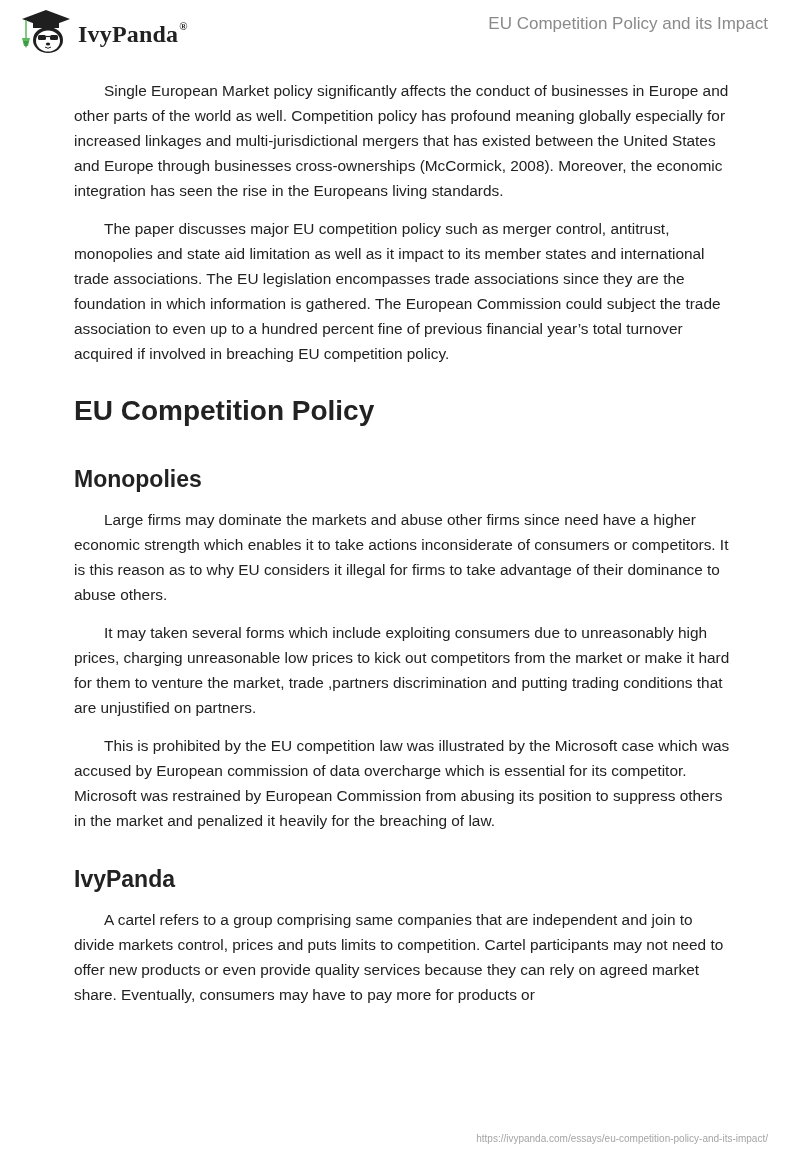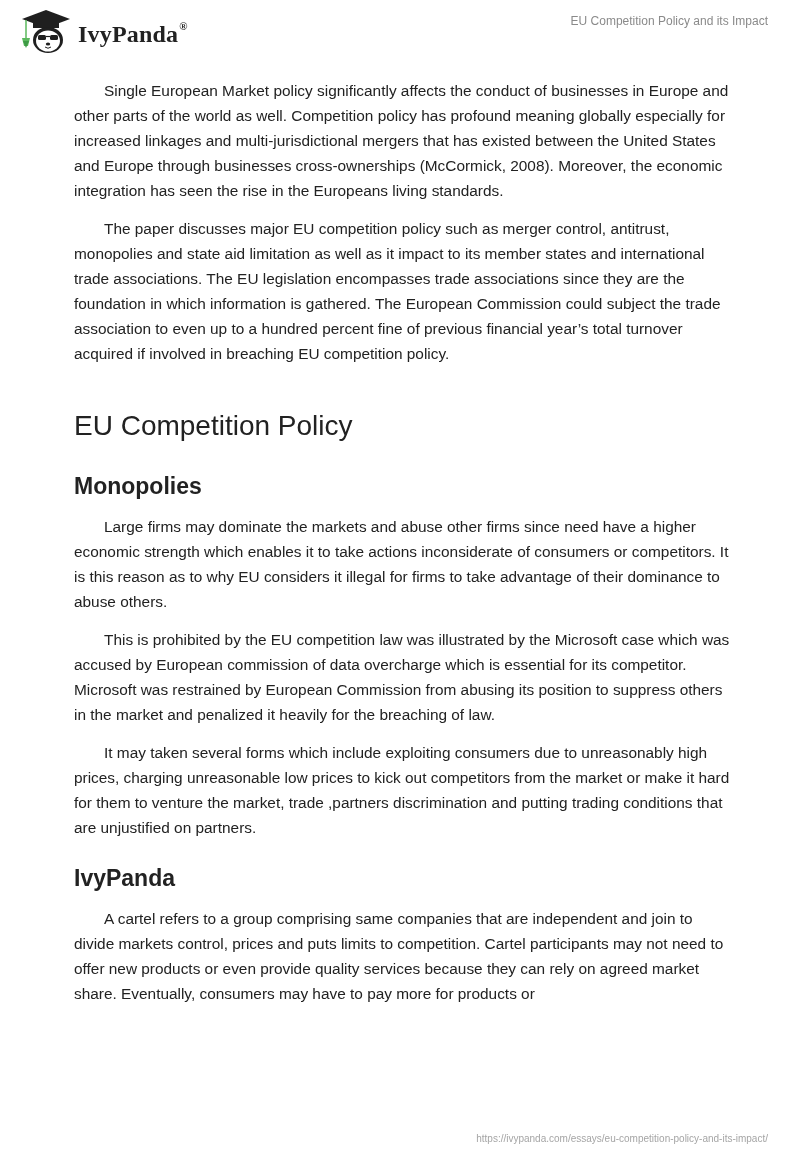--- a/index.html
+++ b/index.html
@@ -48,45 +48,45 @@
       font-size: 11px;
       vertical-align: super;
       position: relative;
       top: -3px;
       margin-left: 1px;
     }
     .doc-title {
       position: absolute;
       right: 32px;
       top: 14px;
-      font-size: 12px;
+      font-size: 17px;
       color: #8a8a8a;
     }
     .content {
       position: absolute;
       left: 74px;
       top: 70px;
       width: 660px;
     }
     p {
       margin: 8px 0 13px 0;
       font-size: 15.4px;
       line-height: 25px;
       color: #222222;
       text-indent: 30px;
     }
     h1 {
-      margin: 38px 0 0 0;
+      margin: 23px 0 0 0;
       font-size: 28px;
-      font-weight: normal;
+      font-weight: bold;
       line-height: 44px;
       color: #222222;
     }
     h2 {
-      margin: 20px 0 10px 0;
+      margin: 28px 0 10px 0;
       font-size: 23px;
       font-weight: bold;
       line-height: 36px;
       color: #222222;
     }
     .footer-url {
       position: absolute;
       right: 32px;
       top: 1133px;
       font-size: 10px;
@@ -123,20 +123,20 @@
 </div>
 
 <div class="content">
   <p>Single European Market policy significantly affects the conduct of businesses in Europe and other parts of the world as well. Competition policy has profound meaning globally especially for increased linkages and multi-jurisdictional mergers that has existed between the United States and Europe through businesses cross-ownerships (McCormick, 2008). Moreover, the economic integration has seen the rise in the Europeans living standards.</p>
   <p>The paper discusses major EU competition policy such as merger control, antitrust, monopolies and state aid limitation as well as it impact to its member states and international trade associations. The EU legislation encompasses trade associations since they are the foundation in which information is gathered. The European Commission could subject the trade association to even up to a hundred percent fine of previous financial year’s total turnover acquired if involved in breaching EU competition policy.</p>
 
   <h1>EU Competition Policy</h1>
 
   <h2>Monopolies</h2>
   <p>Large firms may dominate the markets and abuse other firms since need have a higher economic strength which enables it to take actions inconsiderate of consumers or competitors. It is this reason as to why EU considers it illegal for firms to take advantage of their dominance to abuse others.</p>
+  <p>It may taken several forms which include exploiting consumers due to unreasonably high prices, charging unreasonable low prices to kick out competitors from the market or make it hard for them to venture the market, trade ,partners discrimination and putting trading conditions that are unjustified on partners.</p>
   <p>This is prohibited by the EU competition law was illustrated by the Microsoft case which was accused by European commission of data overcharge which is essential for its competitor. Microsoft was restrained by European Commission from abusing its position to suppress others in the market and penalized it heavily for the breaching of law.</p>
-  <p>It may taken several forms which include exploiting consumers due to unreasonably high prices, charging unreasonable low prices to kick out competitors from the market or make it hard for them to venture the market, trade ,partners discrimination and putting trading conditions that are unjustified on partners.</p>
 
   <h2>IvyPanda</h2>
   <p>A cartel refers to a group comprising same companies that are independent and join to divide markets control, prices and puts limits to competition. Cartel participants may not need to offer new products or even provide quality services because they can rely on agreed market share. Eventually, consumers may have to pay more for products or</p>
 </div>
 
 <div class="footer-url">https://ivypanda.com/essays/eu-competition-policy-and-its-impact/</div>
 
 </body></html>

